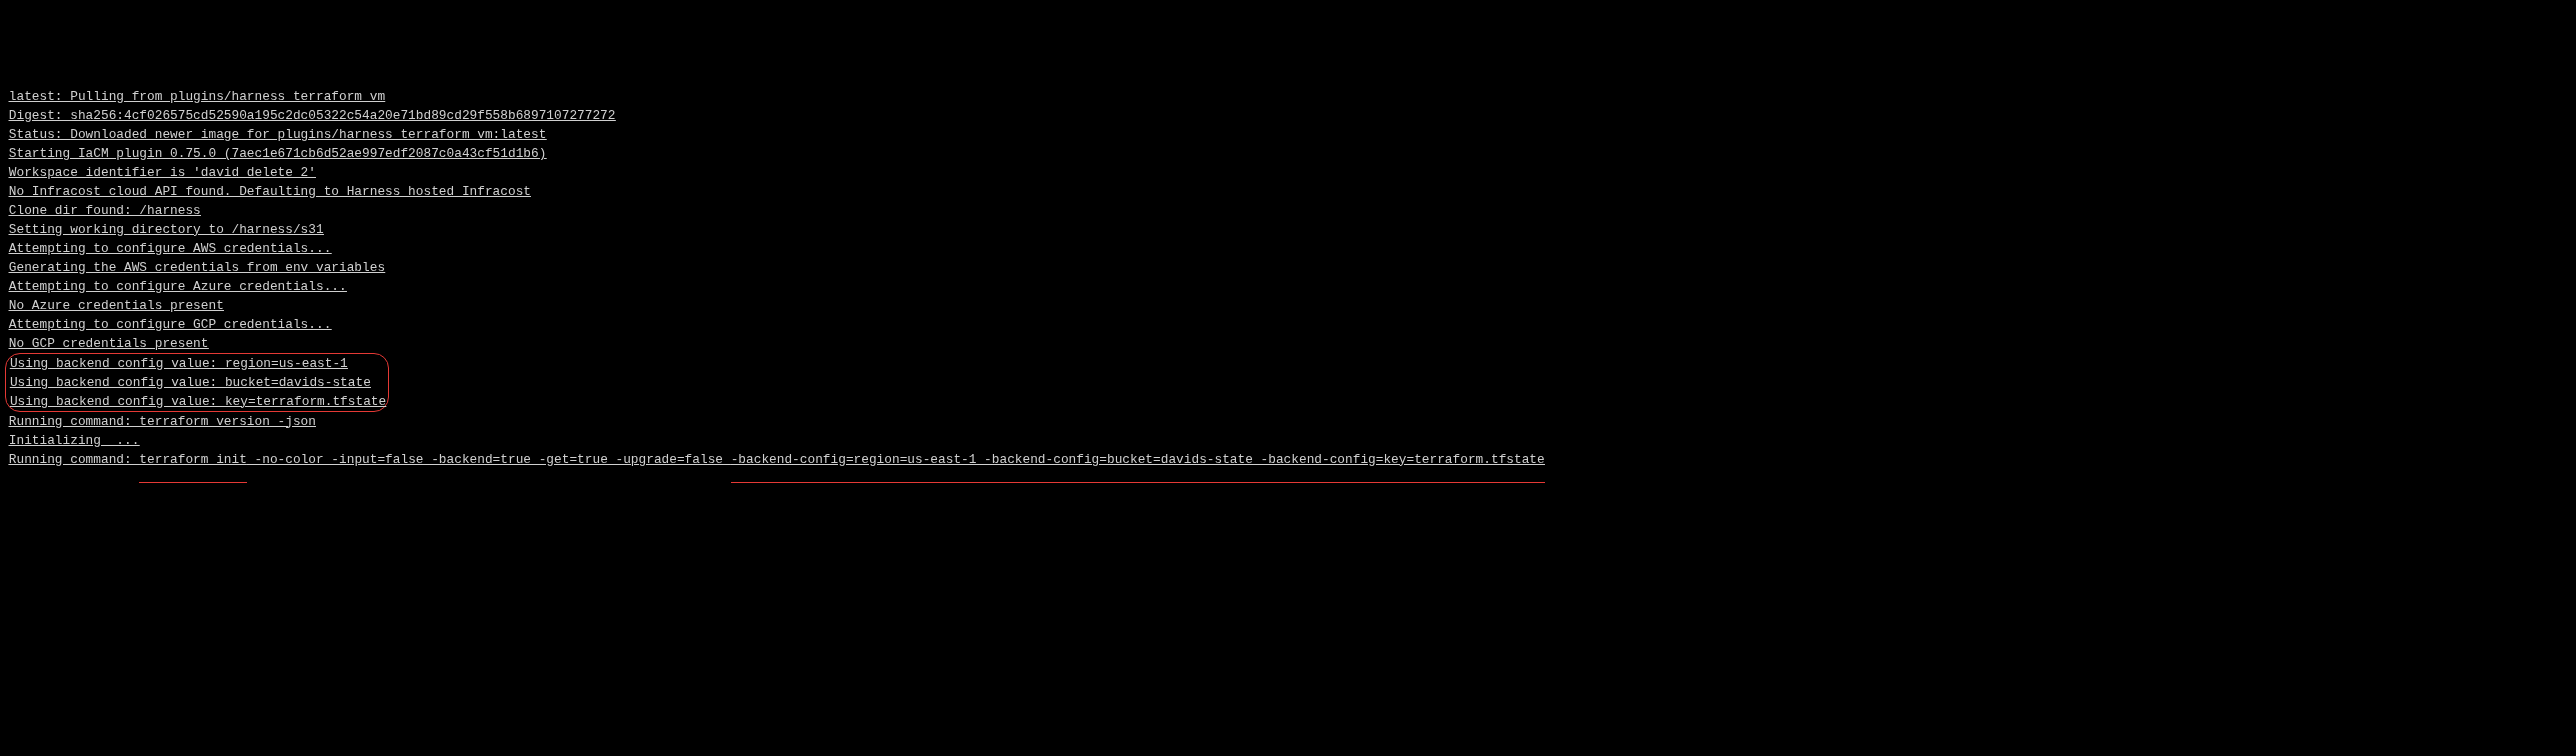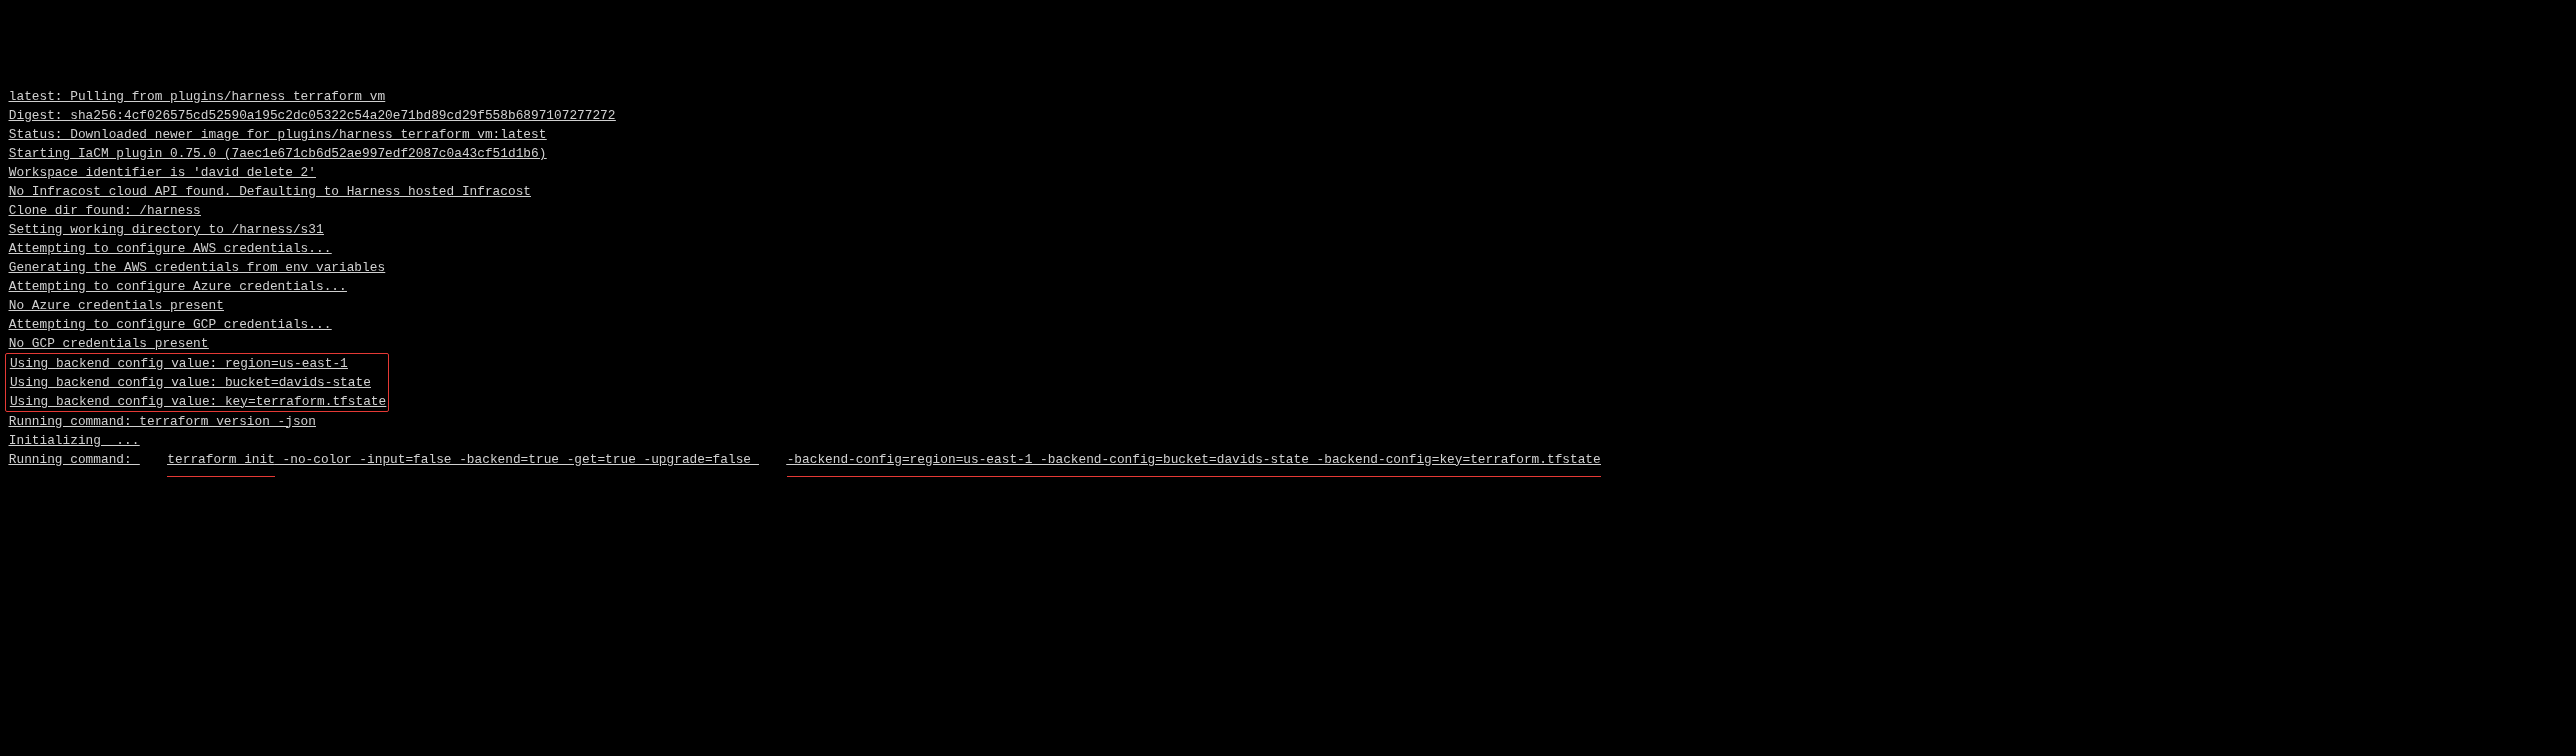--- a/index.html
+++ b/index.html
@@ -18,32 +18,31 @@
       white-space: pre;
       overflow-x: auto;
       width: 2576px;
       min-height: 757px;
     }
     .log-line {
       display: block;
     }
     .highlight-box {
       border: 1.8px solid #e53935;
-      border-radius: 2px;
+      border-radius: 15px;
       display: inline-block;
       padding: 0 1.8px;
       margin-left: -3.5px;
     }
     .highlight-box .log-line {
       padding-left: 1.8px;
     }
     .underline-red {
       border-bottom: 1.8px solid #e53935;
-      padding-bottom: 9px;
-      margin-left: 28px;
+      padding-bottom: 15px;
     }
     .last-line-wrapper {
       display: block;
     }
   </style>
 </head>
 <body>
 
 
 

